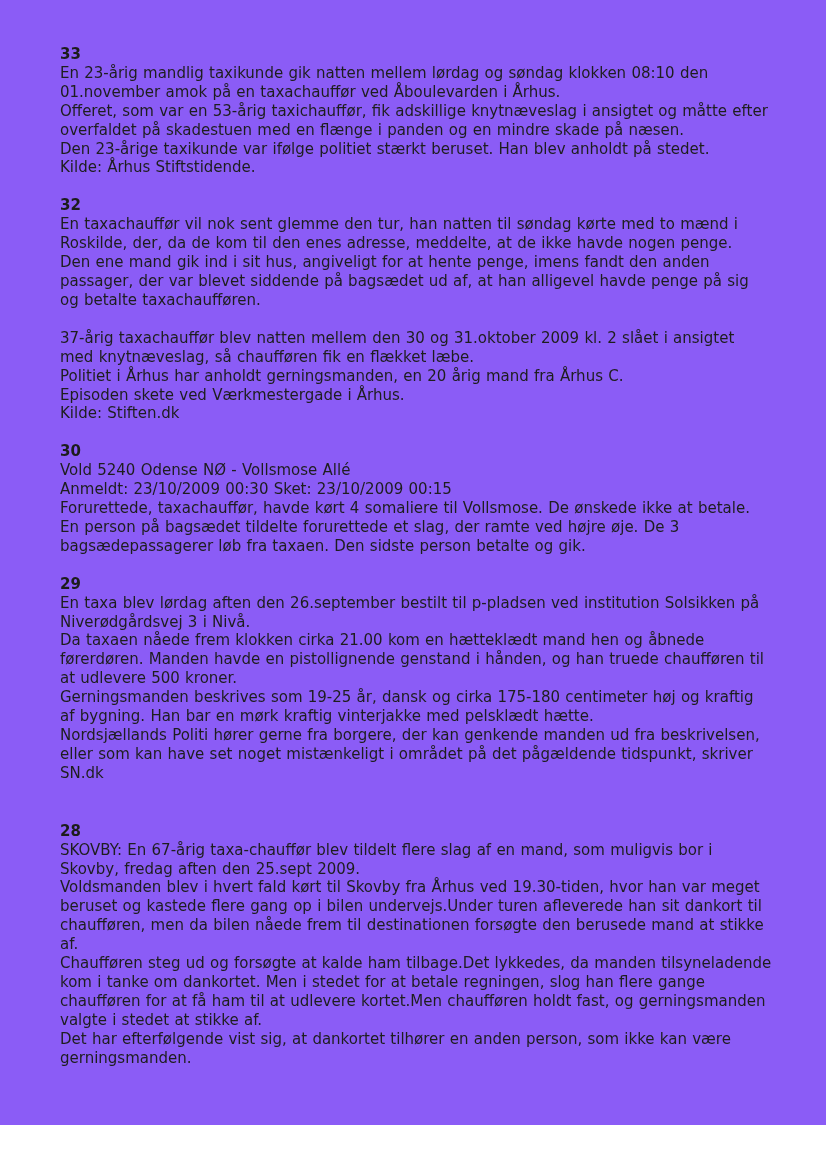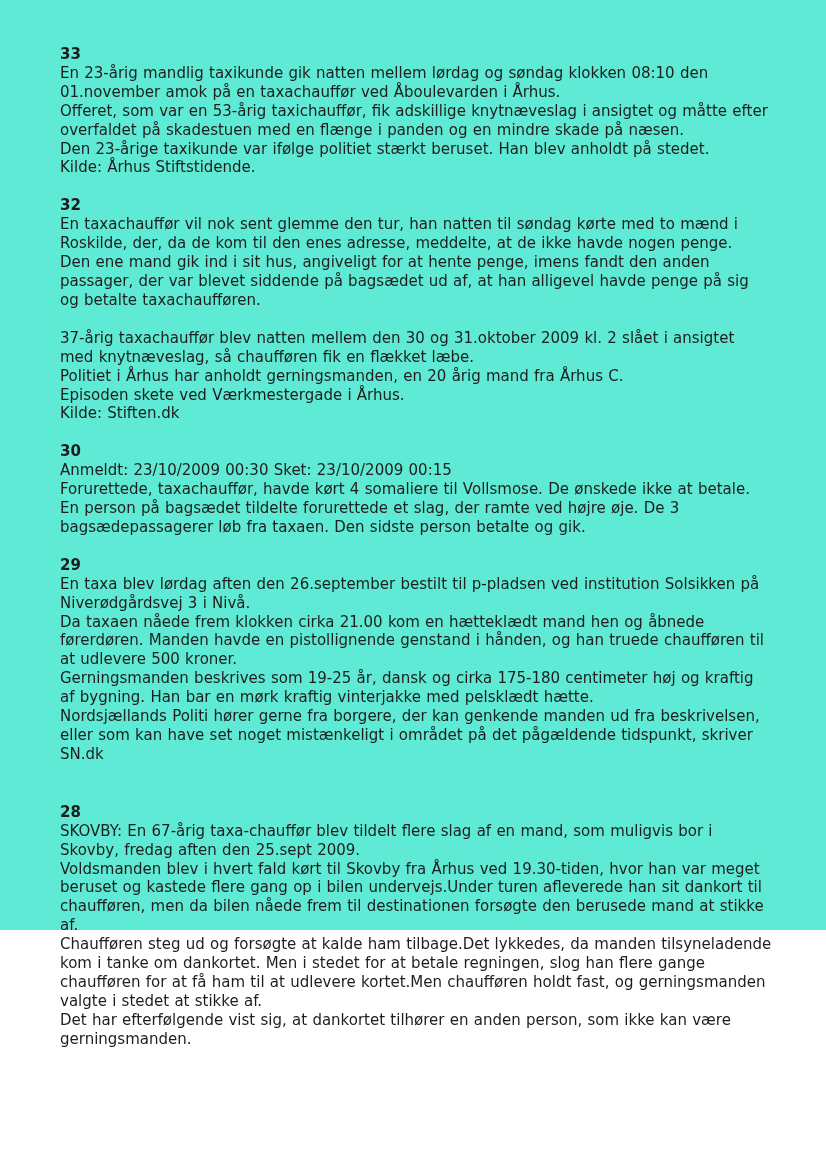--- a/index.html
+++ b/index.html
@@ -10,23 +10,23 @@
   body {
     width: 826px;
     height: 1169px;
     font-family: "DejaVu Sans", "Liberation Sans", sans-serif;
     color: #1e1e1e;
     overflow: hidden;
   }
   .page {
     box-sizing: border-box;
     width: 826px;
-    height: 930px;
+    height: 1125px;
     padding: 45px 56px 40px 60px;
-    background: #5eead4;
+    background: #8b5cf6;
   }
   .doc-section {
     margin: 0 0 19px 0;
     width: 712px;
   }
   
   .doc-section:last-child {
     margin-top: 39px;
   }
   .section-number {
@@ -67,20 +67,21 @@
 
   <div class="section-paragraph">37-årig taxachauffør blev natten mellem den 30 og 31.oktober 2009 kl. 2 slået i ansigtet med knytnæveslag, så chaufføren fik en flækket læbe.</div>
         <div class="section-paragraph">Politiet i Århus har anholdt gerningsmanden, en 20 årig mand fra Århus C.</div>
         <div class="section-paragraph">Episoden skete ved Værkmestergade i Århus.</div>
         <div class="section-paragraph">Kilde: Stiften.dk</div>
       </div>
 
   <div class="doc-section">
     <div class="section-number">30</div>
 
+  <div class="section-paragraph">Vold 5240 Odense NØ - Vollsmose Allé</div>
         <div class="section-paragraph">Anmeldt: 23/10/2009 00:30 Sket: 23/10/2009 00:15</div>
         <div class="section-paragraph">Forurettede, taxachauffør, havde kørt 4 somaliere til Vollsmose. De ønskede ikke at betale. En person på bagsædet tildelte forurettede et slag, der ramte ved højre øje. De 3 bagsædepassagerer løb fra taxaen. Den sidste person betalte og gik.</div>
       </div>
 
   <div class="doc-section">
     <div class="section-number">29</div>
 
   <div class="section-paragraph">En taxa blev lørdag aften den 26.september bestilt til p-pladsen ved institution Solsikken på Niverødgårdsvej 3 i Nivå.</div>
         <div class="section-paragraph">Da taxaen nåede frem klokken cirka 21.00 kom en hætteklædt mand hen og åbnede førerdøren. Manden havde en pistollignende genstand i hånden, og han truede chaufføren til at udlevere 500 kroner.</div>
         <div class="section-paragraph">Gerningsmanden beskrives som 19-25 år, dansk og cirka 175-180 centimeter høj og kraftig af bygning. Han bar en mørk kraftig vinterjakke med pelsklædt hætte.</div>

